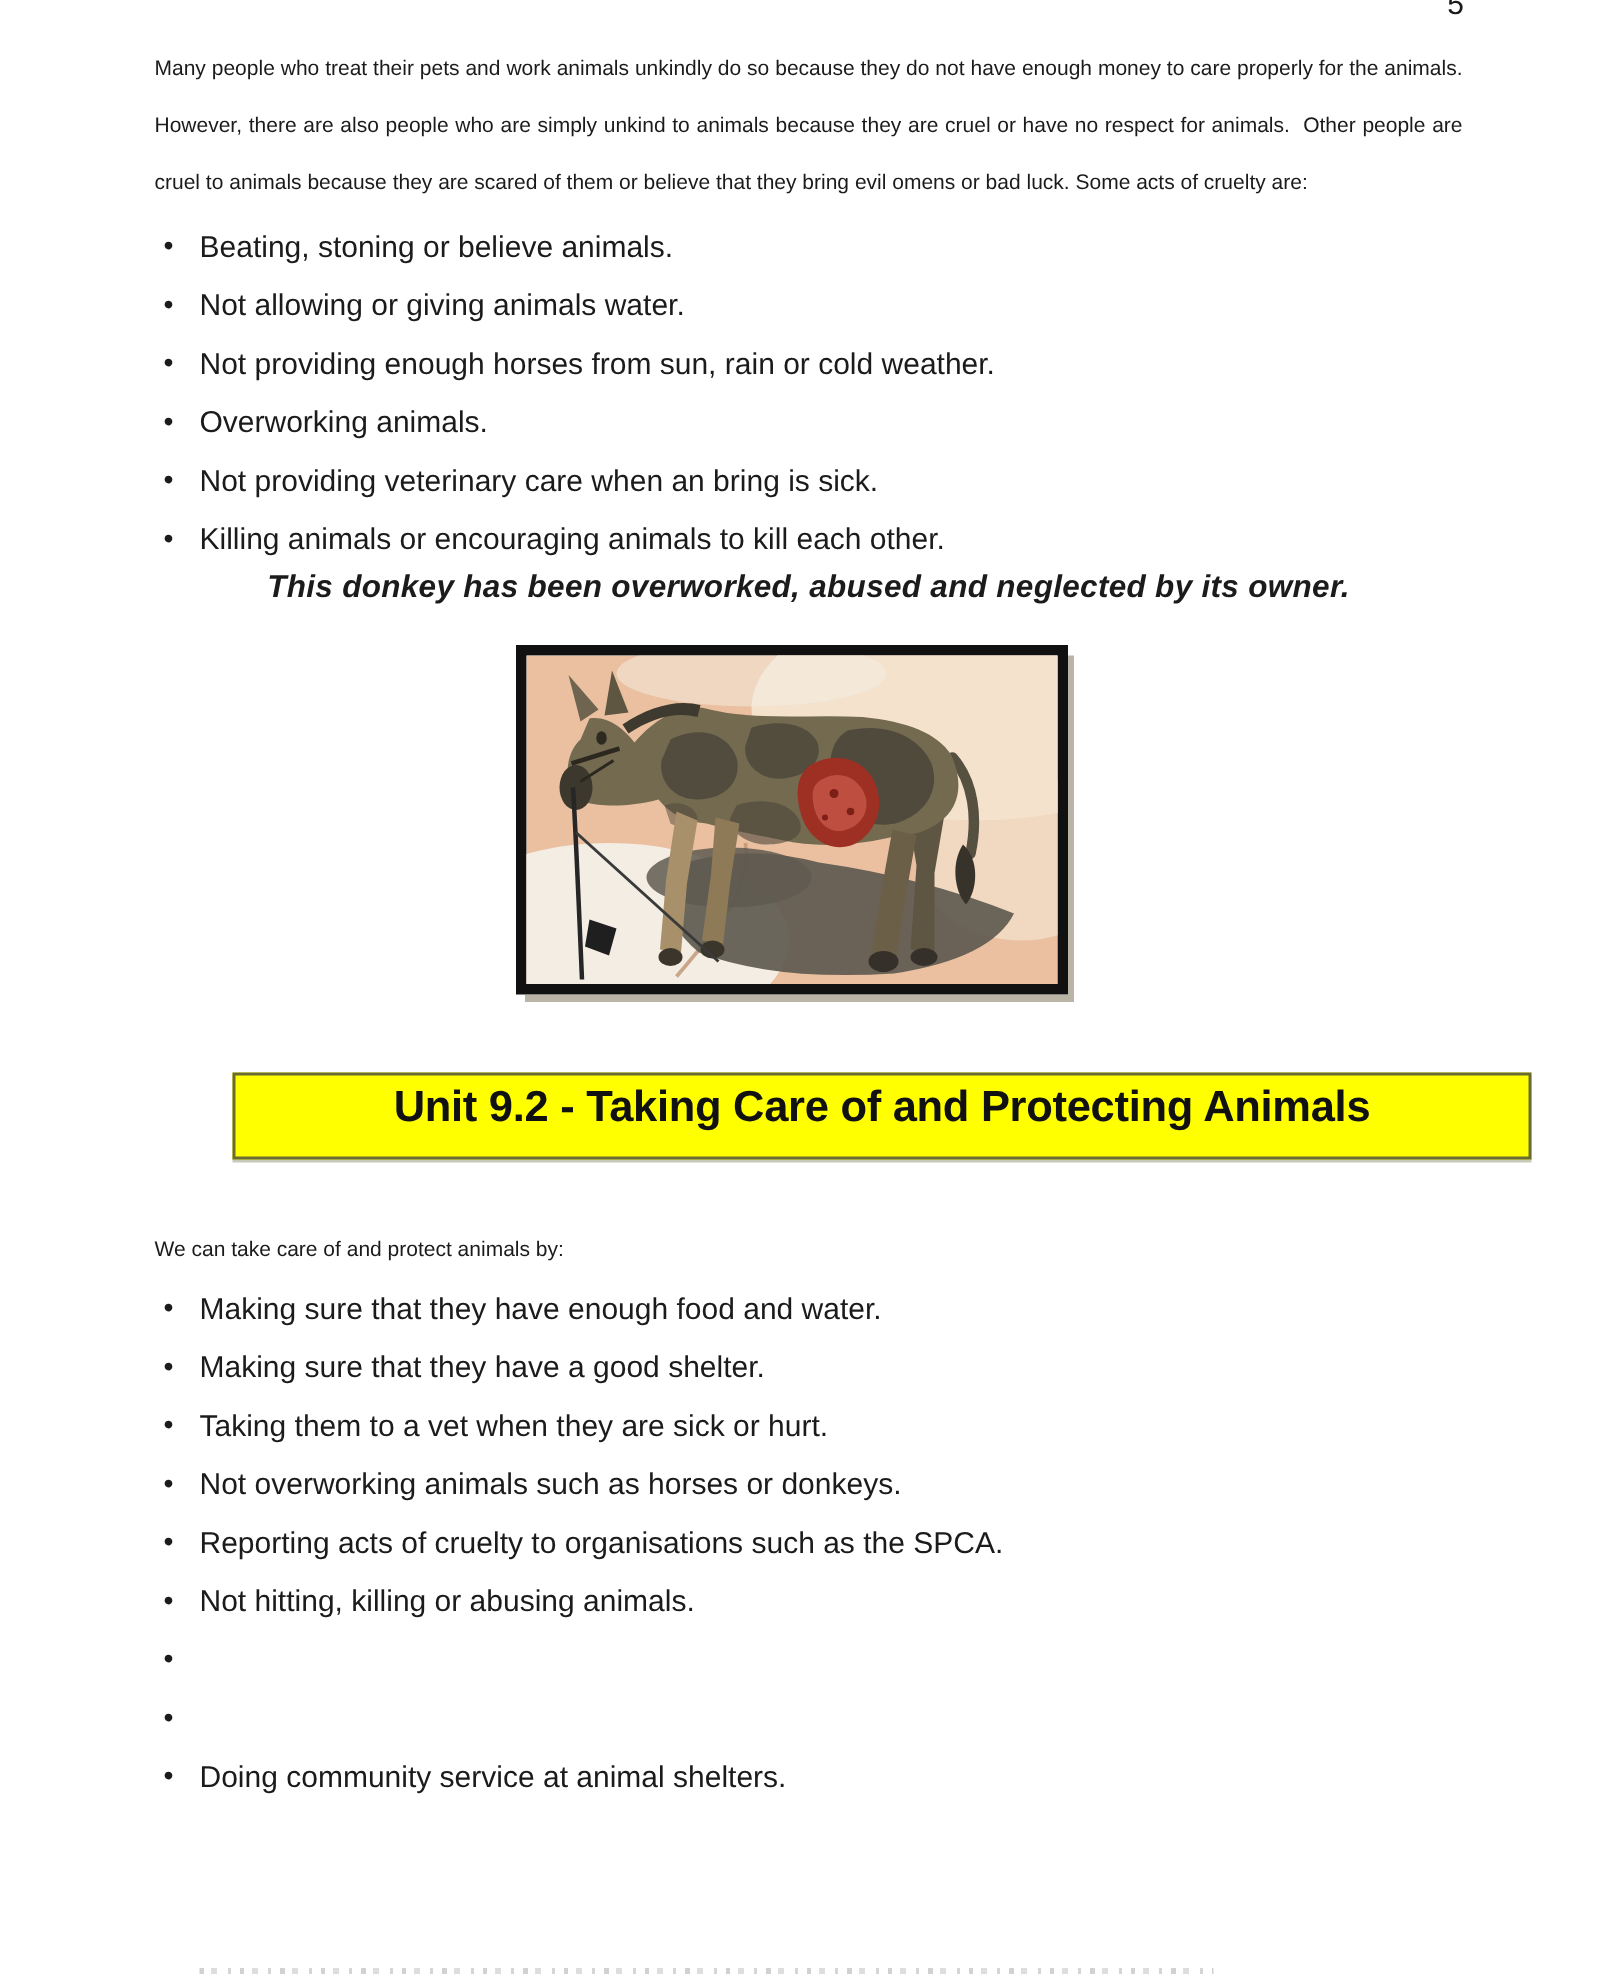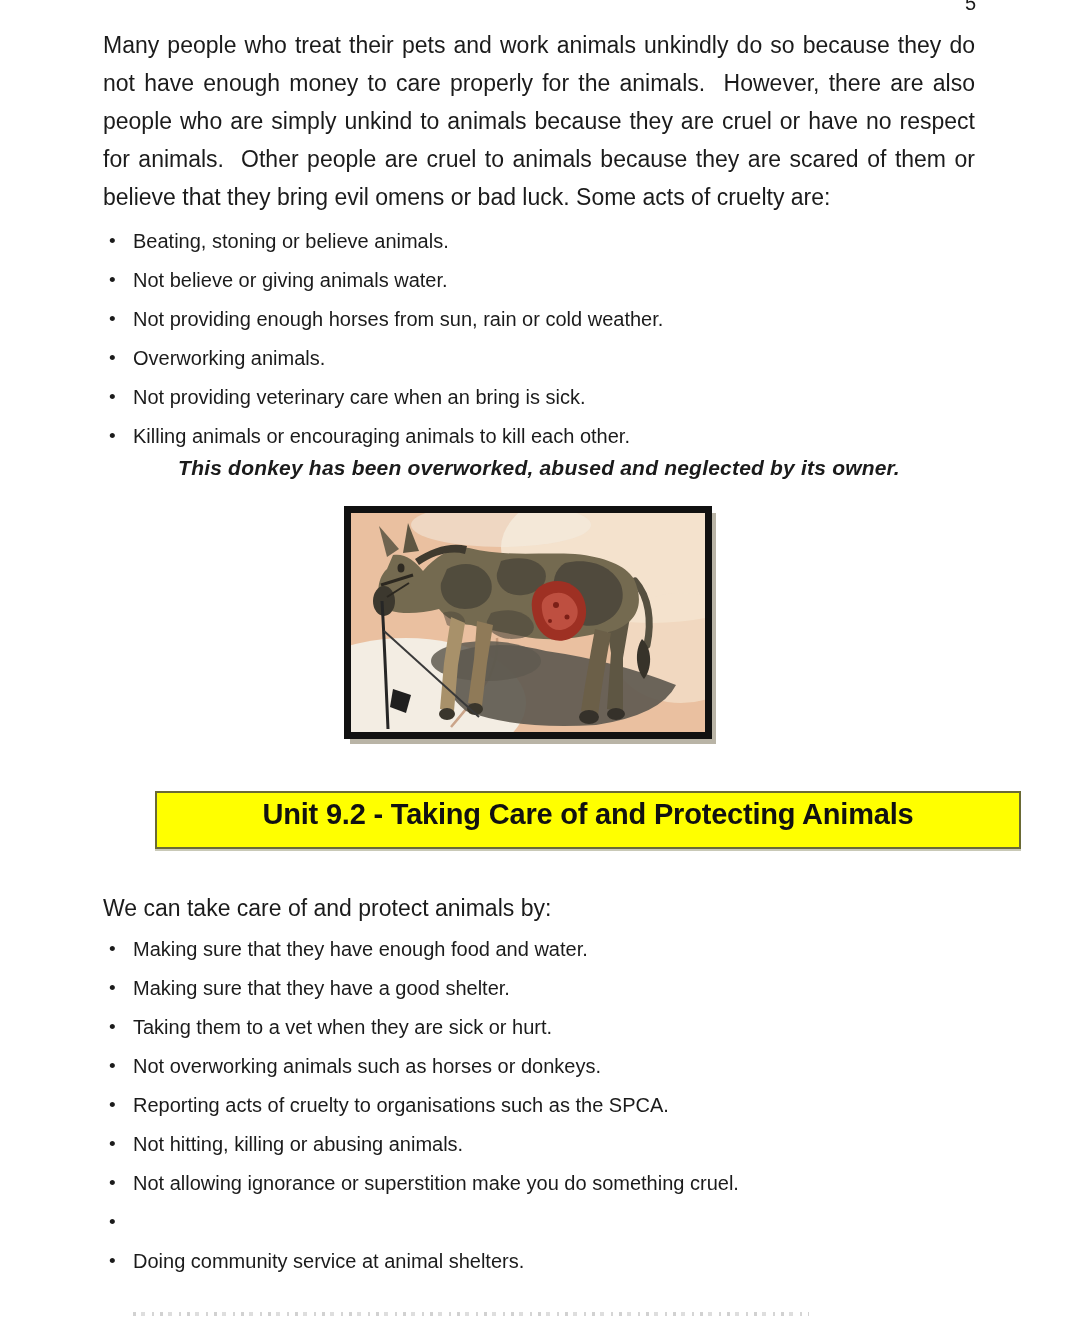--- a/index.html
+++ b/index.html
@@ -10,21 +10,21 @@
     position:relative; width:1080px; height:1324px;
     background:#ffffff; overflow:hidden; margin:0 auto;
   }
   .page-number {
     position:absolute; top:-8px; right:104px;
     font-size:20px; color:#1b1b1b;
   }
   .content { padding:26px 105px 0 103px; }
 
   .para {
-    font-size:23px; line-height:38px; color:var(--text);
+    font-size:14px; line-height:38px; color:var(--text);
     text-align:justify; white-space:pre-wrap;
   }
   .blist { list-style:none; margin-top:6px; }
   .blist li { display:flex; line-height:38px; margin-bottom:1px; }
   .blt { flex:0 0 30px; width:30px; padding-left:6px; font-size:19px; }
   .litext { font-size:20px; }
 
   .caption {
     text-align:center;
     font-size:21px; font-weight:700; font-style:italic;
@@ -73,21 +73,21 @@
 
     <p class="para">Many people who treat their pets and work animals unkindly do so because they do not have enough money to care properly for the animals.  However, there are also people who are simply unkind to animals because they are cruel or have no respect for animals.  Other people are cruel to animals because they are scared of them or believe that they bring evil omens or bad luck. Some acts of cruelty are:</p>
 
     <ul class="blist">
       <li>
           <span class="blt">•</span>
           <span class="litext">Beating, stoning or believe animals.</span>
         </li>
       <li>
           <span class="blt">•</span>
-          <span class="litext">Not believe or giving animals water.</span>
+          <span class="litext">Not allowing or giving animals water.</span>
         </li>
       <li>
           <span class="blt">•</span>
           <span class="litext">Not providing enough horses from sun, rain or cold weather.</span>
         </li>
       <li>
           <span class="blt">•</span>
           <span class="litext">Overworking animals.</span>
         </li>
       <li>
@@ -199,21 +199,20 @@
       <li>
           <span class="blt">•</span>
           <span class="litext">Reporting acts of cruelty to organisations such as the SPCA.</span>
         </li>
       <li>
           <span class="blt">•</span>
           <span class="litext">Not hitting, killing or abusing animals.</span>
         </li>
       <li>
           <span class="blt">•</span>
-          <span class="litext">Not allowing ignorance or superstition make you do something cruel.</span>
         </li>
       <li>
           <span class="blt">•</span>
         </li>
       <li>
           <span class="blt">•</span>
           <span class="litext">Doing community service at animal shelters.</span>
         </li>
     </ul>
 

